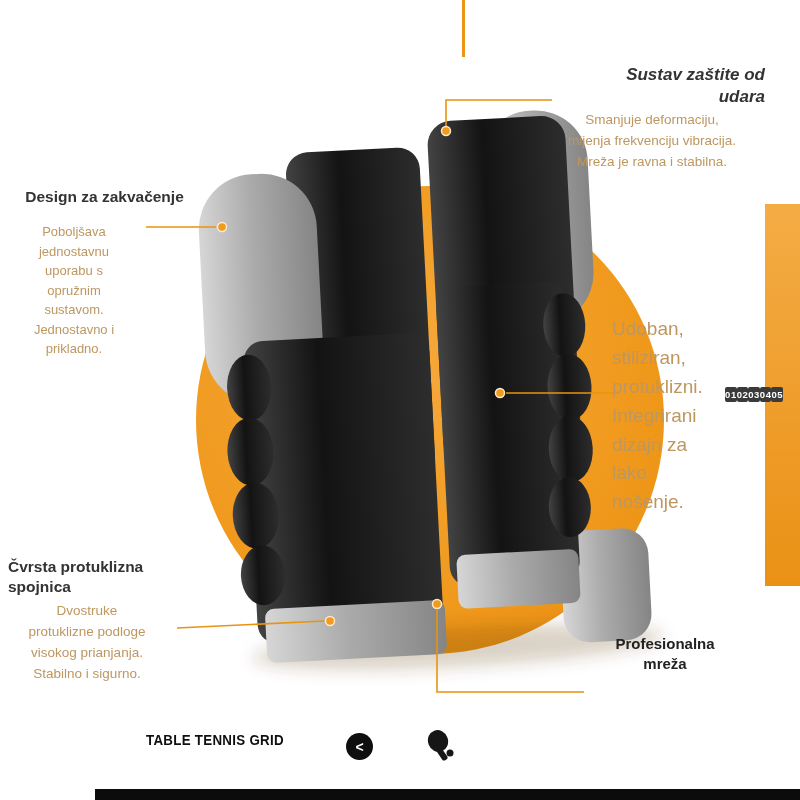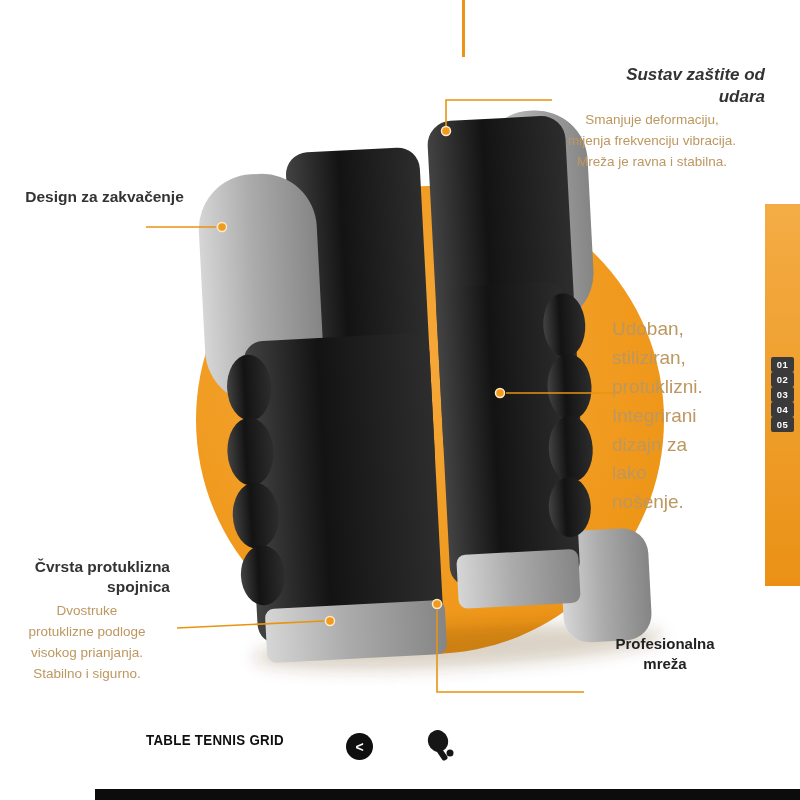--- a/index.html
+++ b/index.html
@@ -27,30 +27,30 @@
   .leaders{pointer-events:none;}
   
   .callout-title{font-weight:600;color:#333;white-space:pre-line;line-height:1.3;}
   .callout-desc{color:#BD9760;white-space:pre-line;}
   .impact-title{position:absolute;left:540px;top:64px;width:225px;text-align:right;font-size:17px;font-style:italic;}
   .impact-desc{position:absolute;left:532px;top:110px;width:240px;text-align:center;font-size:13.5px;line-height:1.55;}
   .hook-title{position:absolute;left:22px;top:187px;width:165px;text-align:center;font-size:15.5px;}
   .hook-desc{position:absolute;left:8px;top:222px;width:132px;text-align:center;font-size:13px;line-height:1.5;}
   .grip-title{position:absolute;left:615px;top:262px;width:130px;text-align:center;font-size:16.5px;}
   .grip-desc{position:absolute;left:612px;top:315px;width:130px;font-size:19px;line-height:1.52;}
-  .clamp-title{position:absolute;left:8px;top:557px;width:162px;text-align:right;font-size:15.5px;}
+  .clamp-title{position:absolute;left:8px;top:557px;width:162px;text-align:left;font-size:15.5px;}
   .clamp-desc{position:absolute;left:0px;top:601px;width:174px;text-align:center;font-size:13.5px;line-height:1.55;}
   .net-title{position:absolute;left:592px;top:634px;width:146px;text-align:center;font-size:15px;color:#222;}
   .net-desc{position:absolute;left:600px;top:657px;width:130px;text-align:center;font-size:13px;line-height:1.45;}
   
   .num-strip{
     position:absolute;left:765px;top:204px;width:35px;height:382px;
     background:linear-gradient(180deg,#F4AC45 0%,#EA9115 100%);
-    display:flex;flex-direction:column;align-items:center;justify-content:center;
-    padding:28px 0 30px 0;box-sizing:border-box;
+    display:flex;align-items:center;justify-content:flex-end;
+    padding:28px 17px 30px 0;box-sizing:border-box;
   }
   .num-badge{
     width:23px;height:15px;background:#3A3A3A;color:#fff;border-radius:2px;
     font-size:9.5px;font-weight:700;letter-spacing:0.5px;
     display:flex;align-items:center;justify-content:center;
   }
   
   .brand{
     position:absolute;left:146px;top:732px;font-size:14.5px;font-weight:700;
     letter-spacing:0.3px;color:#0f0f0f;transform:scaleX(0.92);transform-origin:left center;
@@ -137,20 +137,27 @@
     </g>
   </svg>
 
   <div class="callout-title impact-title">Sustav zaštite od
 udara</div>
   <div class="callout-desc impact-desc">Smanjuje deformaciju,
 mijenja frekvenciju vibracija.
 Mreža je ravna i stabilna.</div>
 
   <div class="callout-title hook-title">Design za zakvačenje</div>
+  <div class="callout-desc hook-desc">Poboljšava
+jednostavnu
+uporabu s
+opružnim
+sustavom.
+Jednostavno i
+prikladno.</div>
 
   <div class="callout-desc grip-desc">Udoban,
 stiliziran,
 protuklizni.
 Integrirani
 dizajn za
 lako
 nošenje.</div>
 
   <div class="callout-title clamp-title">Čvrsta protuklizna

